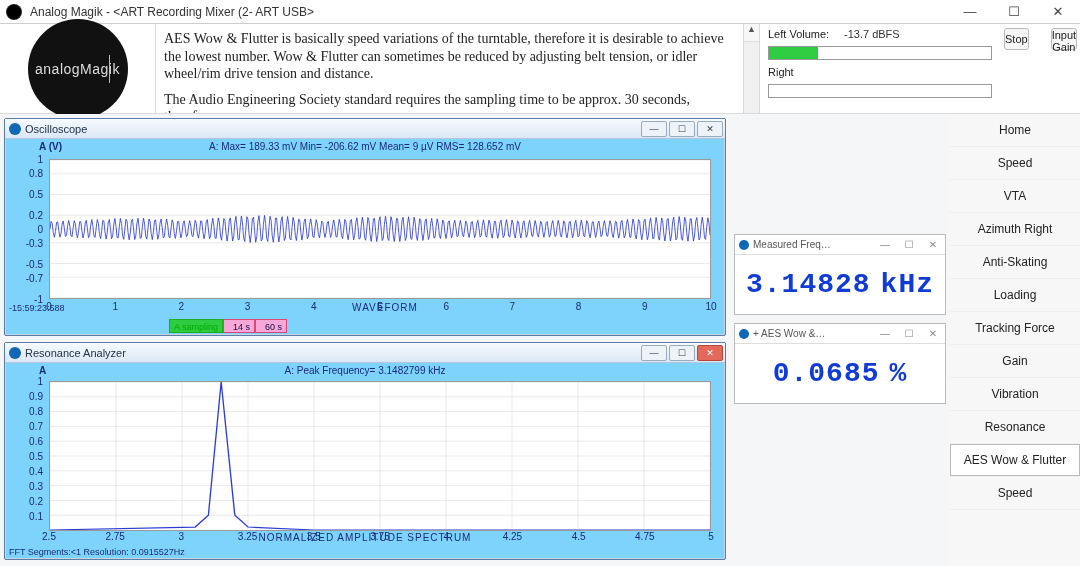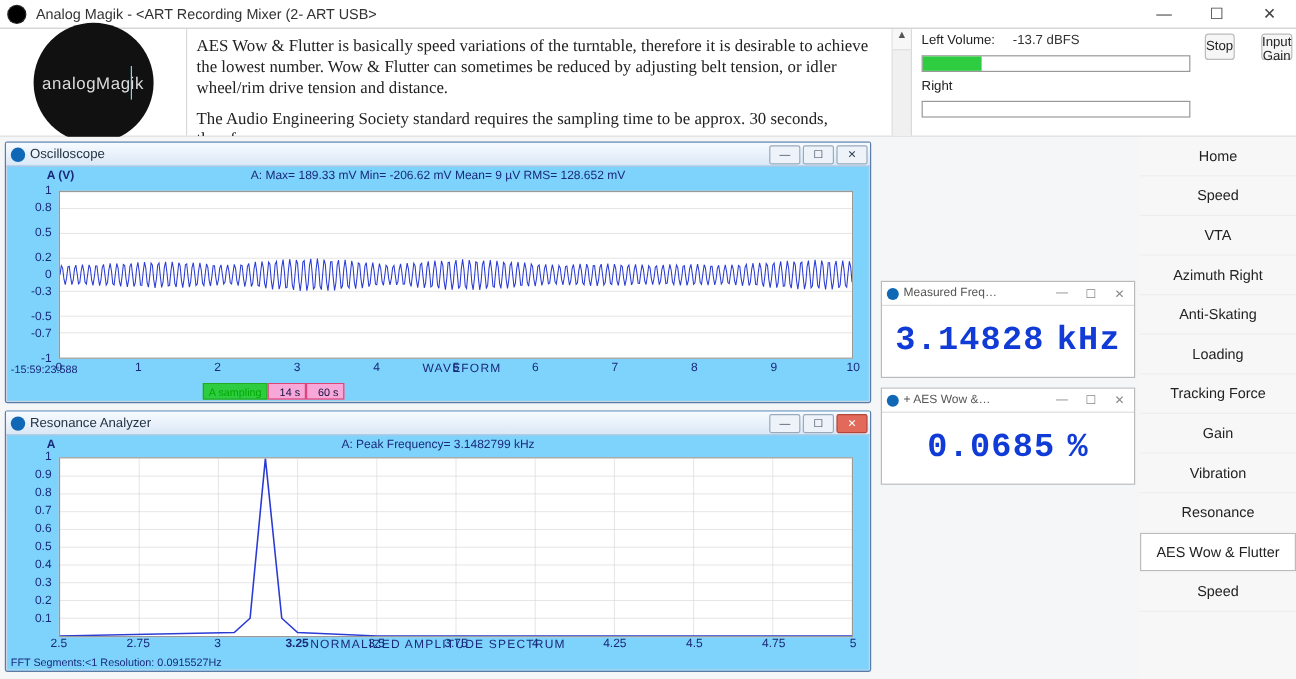--- a/index.html
+++ b/index.html
@@ -414,21 +414,21 @@
               <line x1="480" y1="0" x2="480" y2="150" stroke="#d6d6d6" stroke-width="0.5"></line>
               <line x1="540" y1="0" x2="540" y2="150" stroke="#d6d6d6" stroke-width="0.5"></line>
               <line x1="600" y1="0" x2="600" y2="150" stroke="#d6d6d6" stroke-width="0.5"></line>
               <path d="M0.0 150.0 L132.0 147.0 L144.0 135.0 L155.6 0.0 L168.0 135.0 L180.0 147.0 L240.0 150.0 L600.0 150.0" fill="none" stroke="#2a3bd4" stroke-width="1.2"></path>
             </svg>
         </div>
         <div class="spec-xticks" id="spec-xticks">
             <div style="left: 0%;">2.5</div>
             <div style="left: 10%;">2.75</div>
             <div style="left: 20%;">3</div>
-            <div style="left: 30%; font-weight: bold;">3.25</div>
+            <div style="left: 30%;">3.25</div>
             <div style="left: 40%;">3.5</div>
             <div style="left: 50%;">3.75</div>
             <div style="left: 60%;">4</div>
             <div style="left: 70%;">4.25</div>
             <div style="left: 80%;">4.5</div>
             <div style="left: 90%;">4.75</div>
             <div style="left: 100%;">5</div>
           </div>
         <div class="spec-xlabel">NORMALIZED  AMPLITUDE  SPECTRUM</div>
         <div class="spec-footer">FFT Segments:&lt;1       Resolution:  0.0915527Hz</div>

